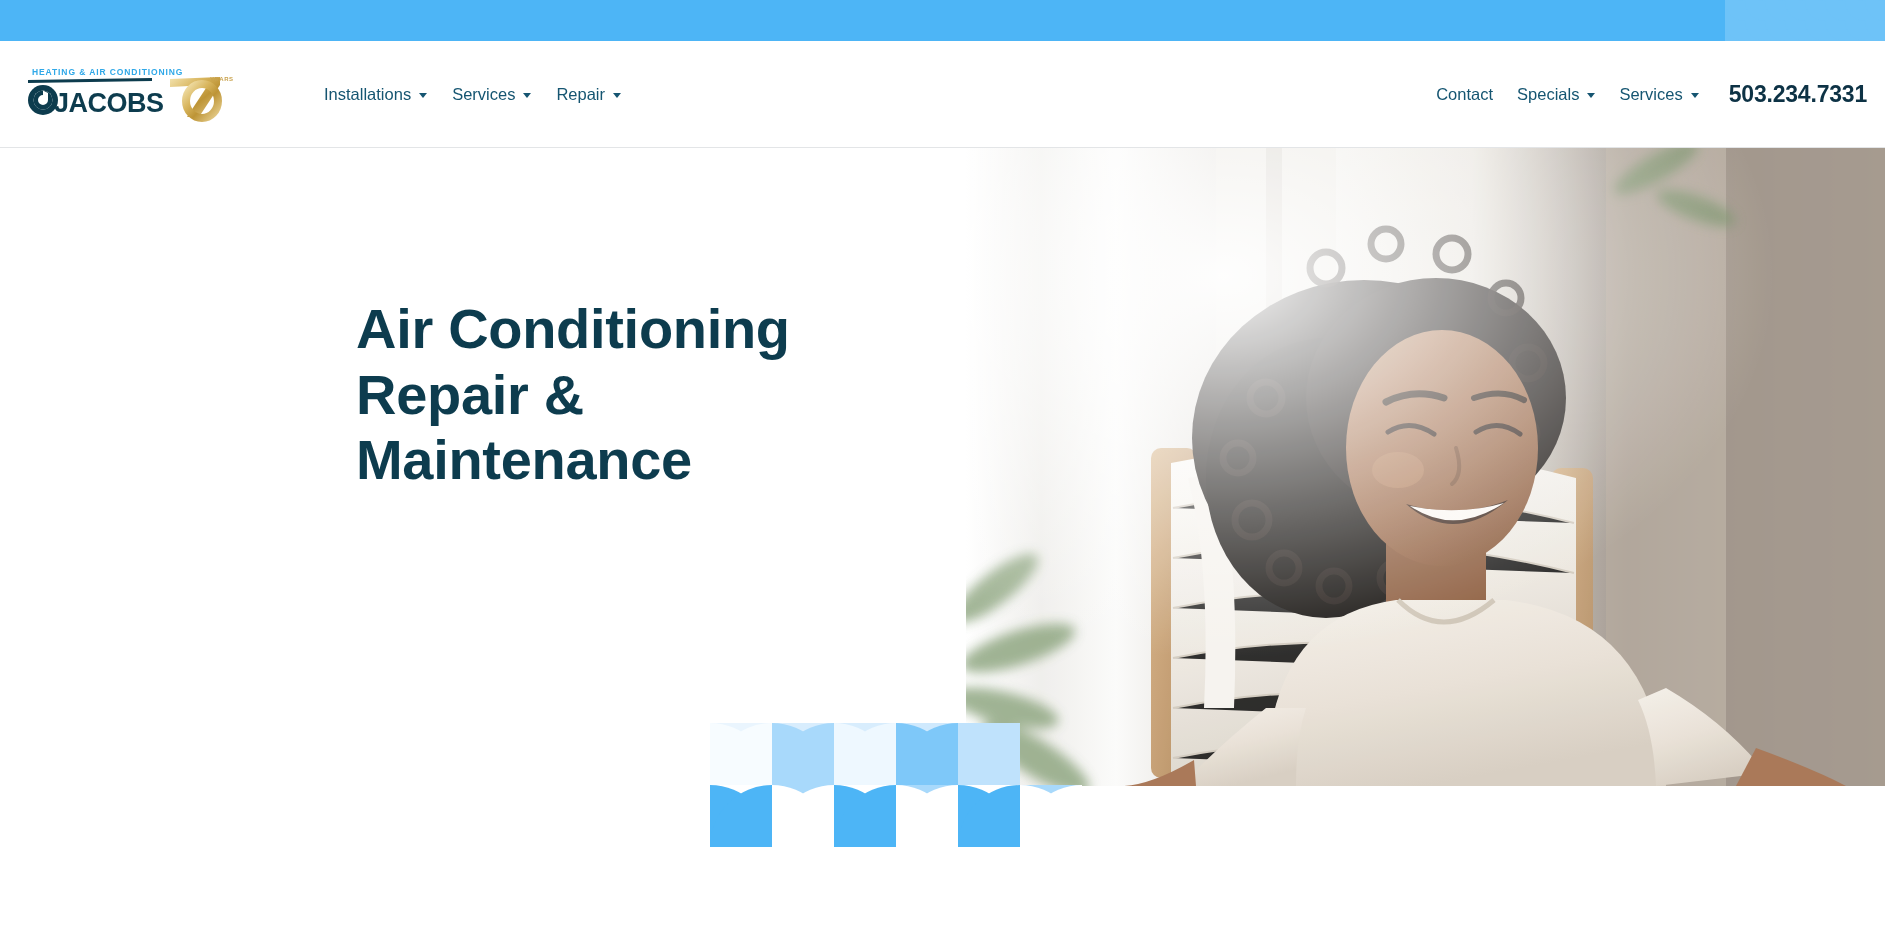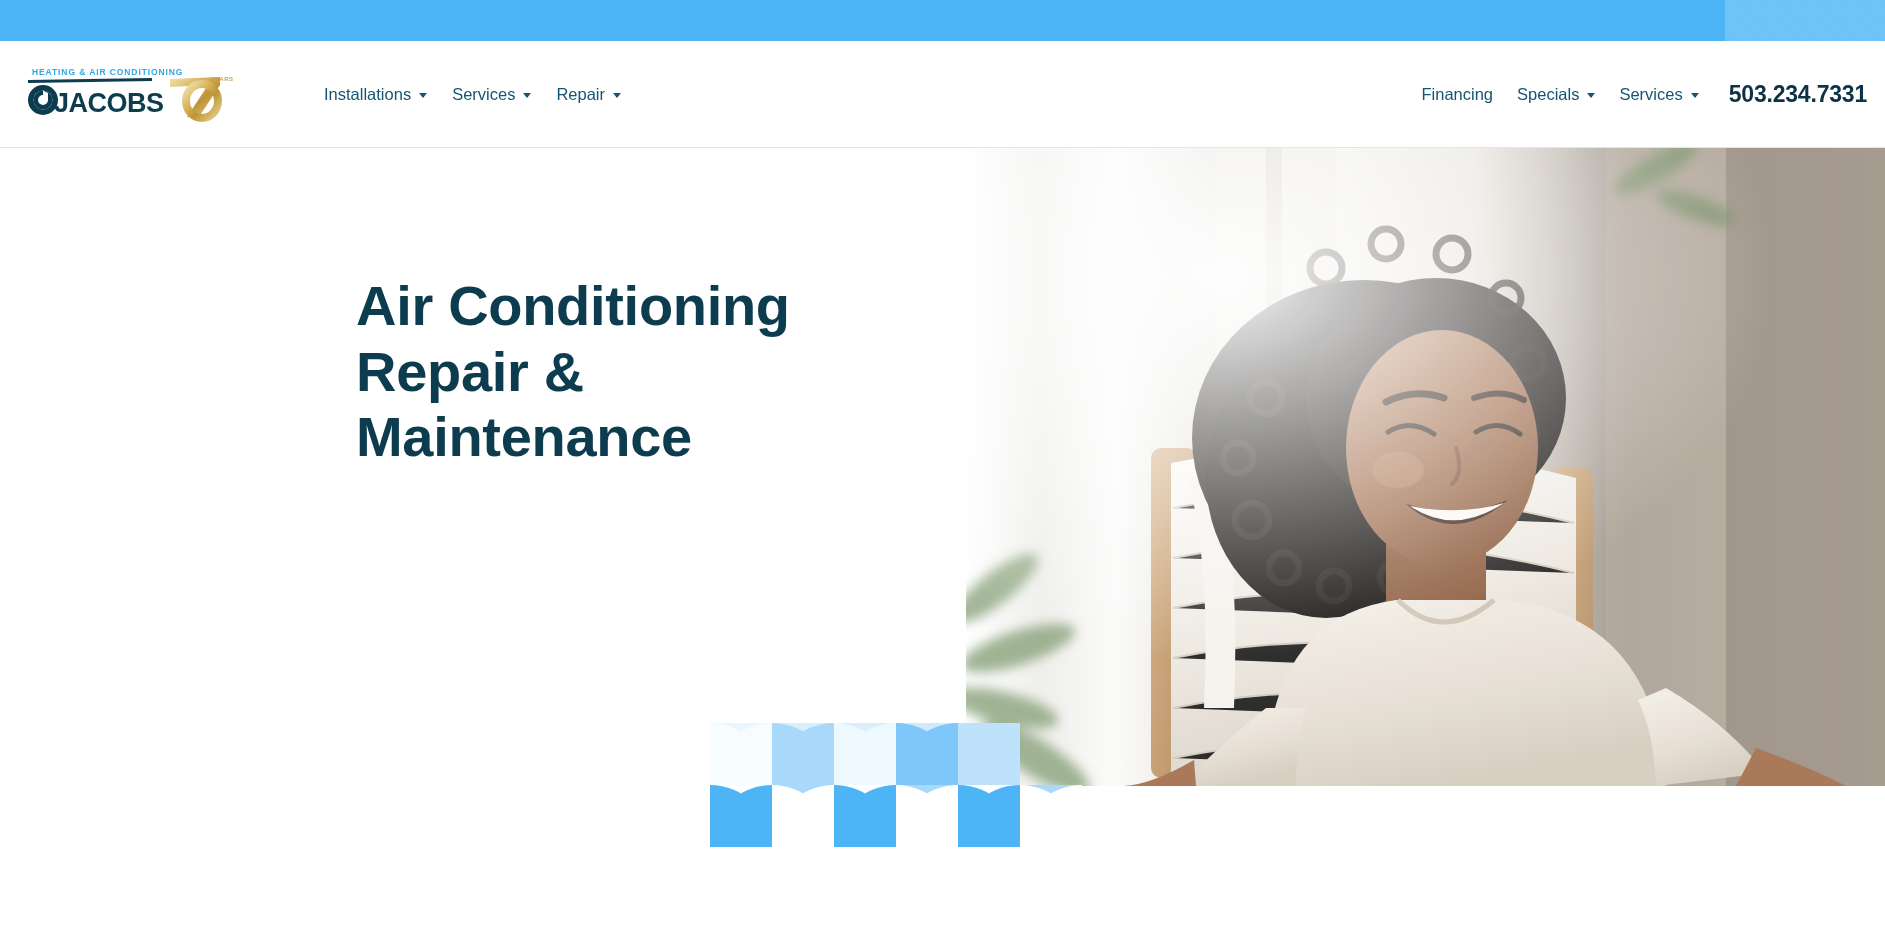--- a/index.html
+++ b/index.html
@@ -135,21 +135,21 @@
   .hero {
     position: relative;
     height: 796px;
     background: #ffffff;
     overflow: hidden;
   }
 
   .hero-copy {
     position: absolute;
     left: 356px;
-    top: 125px;
+    top: 148px;
     width: 520px;
   }
   .hero-title {
     font-size: 56px;
     line-height: 1.17;
     font-weight: 700;
     color: #0d3c4e;
     letter-spacing: -0.3px;
   }
 
@@ -260,21 +260,21 @@
       <i class="caret"></i>
     </a>
     <a class="nav-item" href="#">
       <span>Repair</span>
       <i class="caret"></i>
     </a>
   </nav>
 
   <nav class="nav-right">
     <a class="nav-item plain" href="#">
-      <span>Financing</span>
+      <span>Contact</span>
     </a>
     <a class="nav-item" href="#">
       <span>Specials</span>
       <i class="caret"></i>
     </a>
     <a class="nav-item" href="#">
       <span>Services</span>
       <i class="caret"></i>
     </a>
     <a class="phone-number" href="#">503.234.7331</a>

